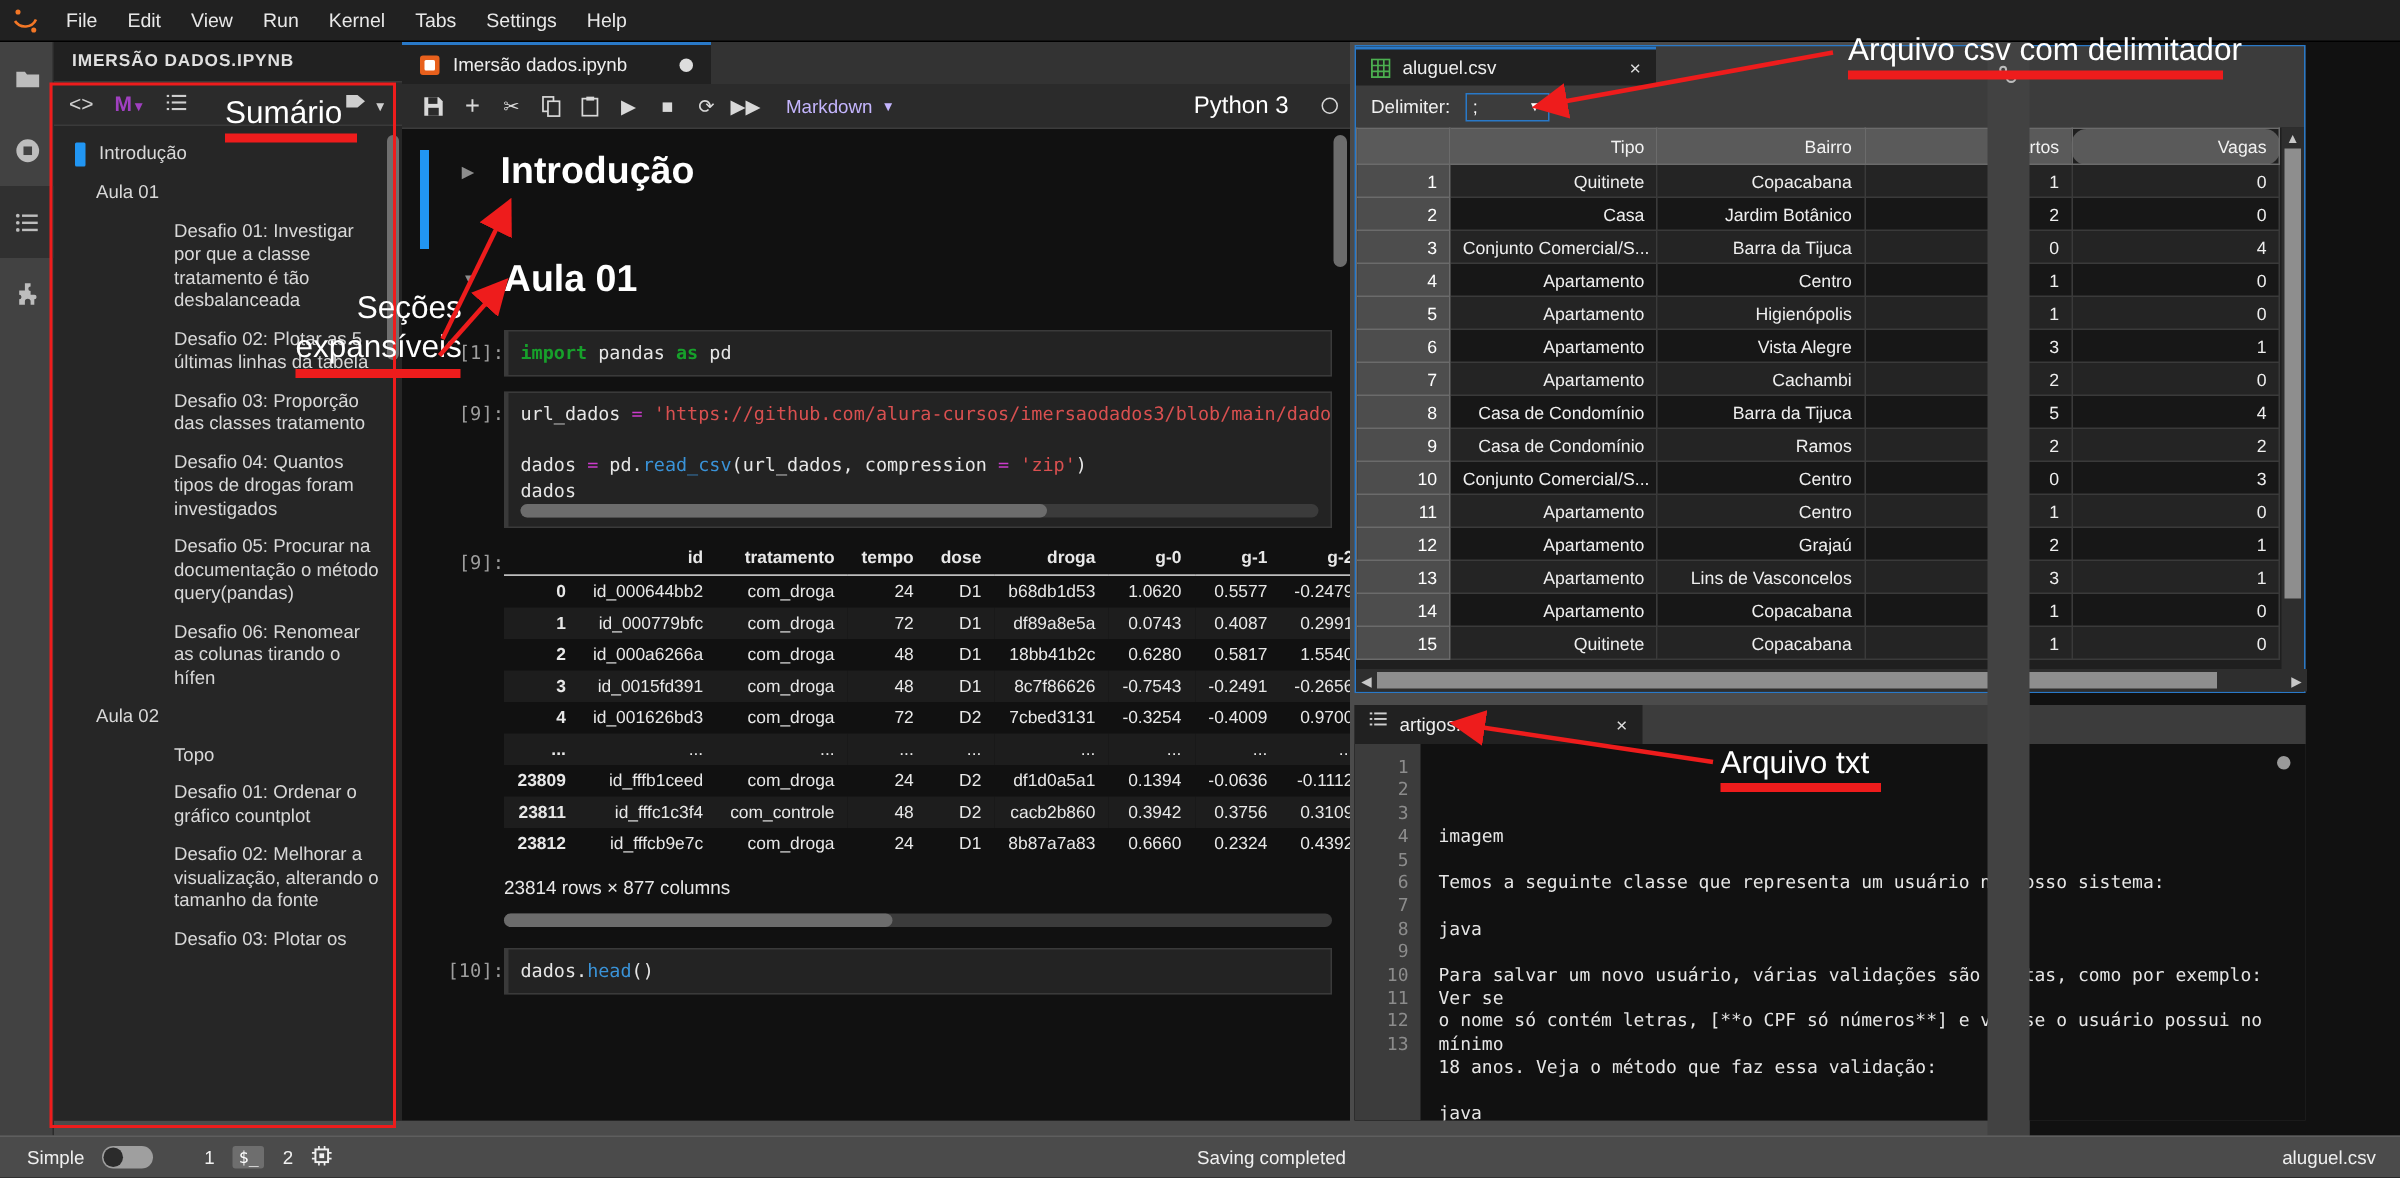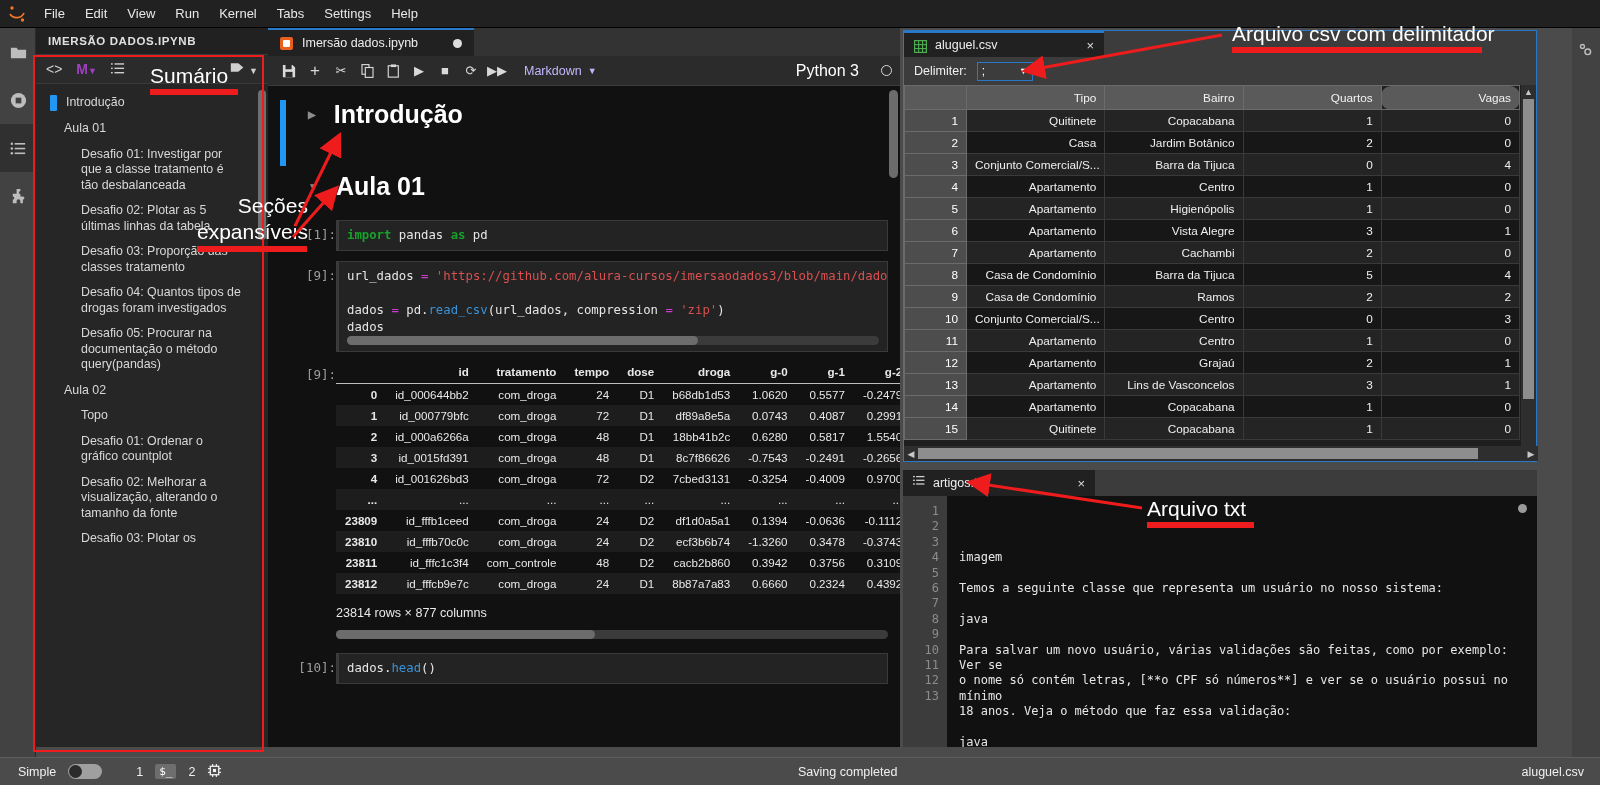--- a/index.html
+++ b/index.html
@@ -2,21 +2,21 @@
 <html><head>
 <meta charset="utf-8">
 <style>
   * { box-sizing: border-box; margin: 0; padding: 0; }
   html, body {
     width: 1600px; height: 785px;
     background: #111;
     font-family: "Liberation Sans", sans-serif;
     overflow: hidden;
   }
-  #app { position: relative; width: 1600px; height: 785px; background: #4b4b4b; }
+  #app { position: relative; width: 1353px; height: 785px; background: #4b4b4b; }
 
   
   .menubar {
     position: absolute; top: 0; left: 0; width: 1600px; height: 28px;
     background: #212121; display: flex; align-items: center;
     border-bottom: 1px solid #000;
   }
   .logo { width: 34px; height: 28px; display: flex; align-items: center; justify-content: center; }
   .menu-item {
     color: #e8e8e8; font-size: 13px; padding: 4px 10px; cursor: default;
@@ -54,21 +54,21 @@
   .toc-list {
     flex: 1; overflow: hidden; background: #262626; position: relative;
     padding-top: 6px;
   }
   .toc-row {
     color: #d8d8d8; font-size: 12.4px; line-height: 15.5px;
     padding: 5px 14px 5px 0; display: flex; align-items: flex-start;
   }
   .toc-row.lvl1 { padding-left: 14px; }
   .toc-row.lvl2 { padding-left: 28px; }
-  .toc-row.lvl3 { padding-left: 45px; }
+  .toc-row.lvl3 { padding-left: 80px; }
   .toc-bullet {
     width: 7px; height: 16px; background: #2196f3; flex: 0 0 7px; margin-right: 9px;
     border-radius: 1px;
   }
   .toc-text { max-width: 160px; }
   .toc-scroll {
     position: absolute; right: 2px; top: 6px; width: 8px; height: 150px;
     background: #6f6f6f; border-radius: 4px;
   }
   .toc-redbox {
@@ -353,20 +353,23 @@
           <span class="toc-text">Desafio 02: Plotar as 5 últimas linhas da tabela</span>
         </div>
       <div class="toc-row lvl3">
           <span class="toc-text">Desafio 03: Proporção das classes tratamento</span>
         </div>
       <div class="toc-row lvl3">
           <span class="toc-text">Desafio 04: Quantos tipos de drogas foram investigados</span>
         </div>
       <div class="toc-row lvl3">
           <span class="toc-text">Desafio 05: Procurar na documentação o método query(pandas)</span>
+        </div>
+      <div class="toc-row lvl3">
+          <span class="toc-text">Desafio 06: Renomear as colunas tirando o hífen</span>
         </div>
       <div class="toc-row lvl2">
           <span class="toc-text">Aula 02</span>
         </div>
       <div class="toc-row lvl3">
           <span class="toc-text">Topo</span>
         </div>
       <div class="toc-row lvl3">
           <span class="toc-text">Desafio 01: Ordenar o gráfico countplot</span>
         </div>
@@ -545,31 +548,20 @@
                 <td>id_fffb1ceed</td>
                 <td>com_droga</td>
                 <td>24</td>
                 <td>D2</td>
                 <td>df1d0a5a1</td>
                 <td>0.1394</td>
                 <td>-0.0636</td>
                 <td>-0.1112</td>
               </tr>
               <tr>
-                <td class="df-idx">23810</td>
-                <td>id_fffb70c0c</td>
-                <td>com_droga</td>
-                <td>24</td>
-                <td>D2</td>
-                <td>ecf3b6b74</td>
-                <td>-1.3260</td>
-                <td>0.3478</td>
-                <td>-0.3743</td>
-              </tr>
-              <tr>
                 <td class="df-idx">23811</td>
                 <td>id_fffc1c3f4</td>
                 <td>com_controle</td>
                 <td>48</td>
                 <td>D2</td>
                 <td>cacb2b860</td>
                 <td>0.3942</td>
                 <td>0.3756</td>
                 <td>0.3109</td>
               </tr>

